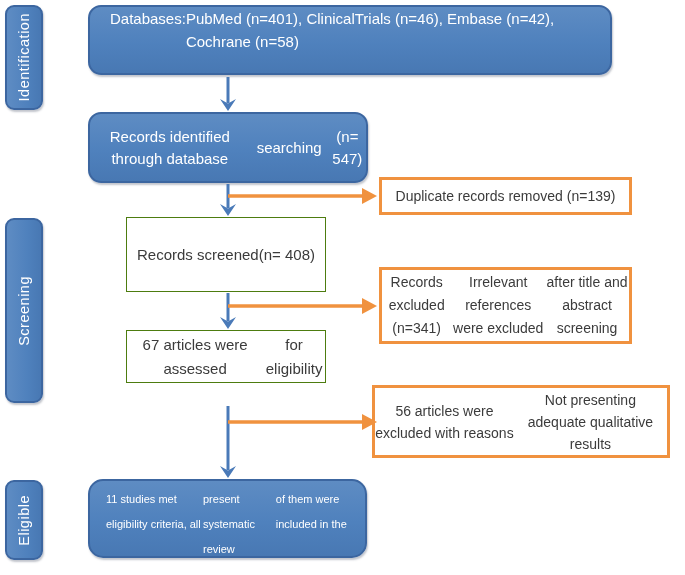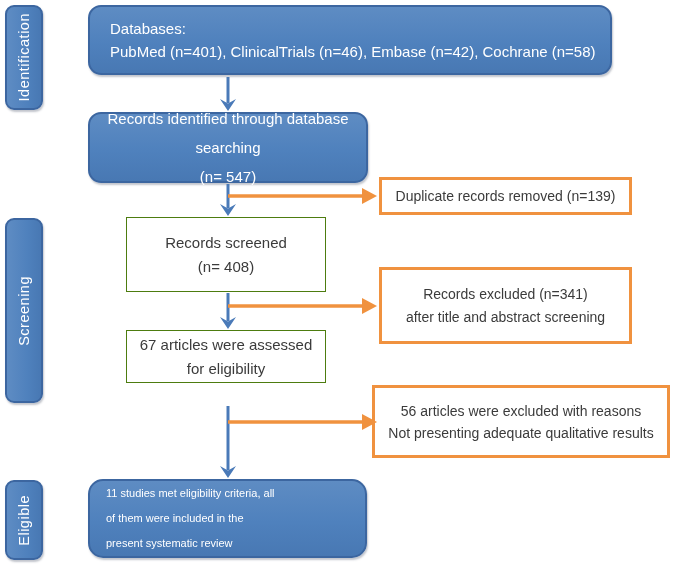--- a/index.html
+++ b/index.html
@@ -40,21 +40,21 @@
     background:#ffffff;
     border:1px solid #4d7c0f;
     color:#3b3b3b;
   }
   
   .white-orange{
     background:#ffffff;
     border:3px solid #f0923f;
     color:#3b3b3b;
   }
-  .center{display:flex;flex-direction:column;align-items:center;justify-content:center;text-align:center;}
+  .center{display:flex;flex-direction:row;align-items:center;justify-content:center;text-align:center;}
   .lines-15{font-size:15px;line-height:22px;gap:7px;}
   .lines-14{font-size:14px;line-height:23px;}
   .db-text{justify-content:center;align-items:flex-start;text-align:left;padding-left:20px;font-size:15px;line-height:23px;}
   .included-text{justify-content:center;align-items:flex-start;text-align:left;padding:6px 10px 6px 16px;font-size:11px;line-height:25px;}
   svg.arrows{position:absolute;left:0;top:0;pointer-events:none;}
 </style>
 </head>
 <body>
 
 <div class="canvas">
@@ -84,37 +84,38 @@
     <div>Duplicate records removed (n=139)</div>
   </div>
 
   <div class="box white-blue center" style="left:126px;top:217px;width:200px;height:75px;font-size:15px;line-height:24px;">
     <div>Records screened</div>
     <div>(n= 408)</div>
   </div>
 
   <div class="box white-orange center lines-14" style="left:379px;top:267px;width:253px;height:77px;">
     <div>Records excluded (n=341)</div>
+    <div>Irrelevant references were excluded</div>
     <div>after title and abstract screening</div>
   </div>
 
   <div class="box white-blue center" style="left:126px;top:330px;width:200px;height:53px;font-size:15px;line-height:24px;">
     <div>67 articles were assessed</div>
     <div>for eligibility</div>
   </div>
 
   <div class="box white-orange center" style="left:372px;top:385px;width:298px;height:73px;font-size:14px;line-height:22px;">
     <div>56 articles were excluded with reasons</div>
     <div>Not presenting adequate qualitative results</div>
   </div>
 
   <div class="box blue center included-text" style="left:88px;top:479px;width:279px;height:79px;border-radius:15px;">
     <div>11 studies met eligibility criteria, all</div>
+    <div>present systematic review</div>
     <div>of them were included in the</div>
-    <div>present systematic review</div>
   </div>
 
   <svg class="arrows" width="685" height="575" viewBox="0 0 685 575">
 
     <g stroke="#4a7ab8" stroke-width="3" fill="#4a7ab8">
       <g>
         <line x1="228" y1="77" x2="228" y2="103"></line>
         <path d="M228,111 L220,99 L228,103.5 L236,99 Z" stroke="none"></path>
       </g>
       <g>

